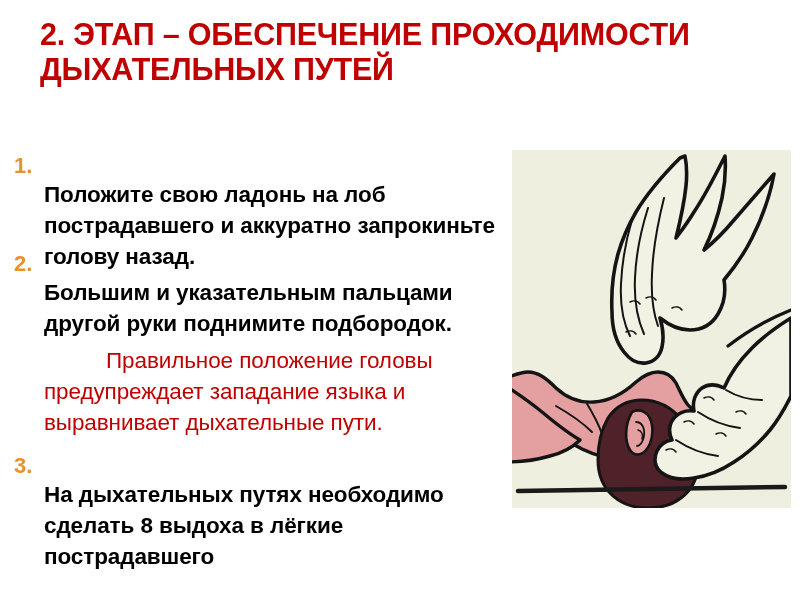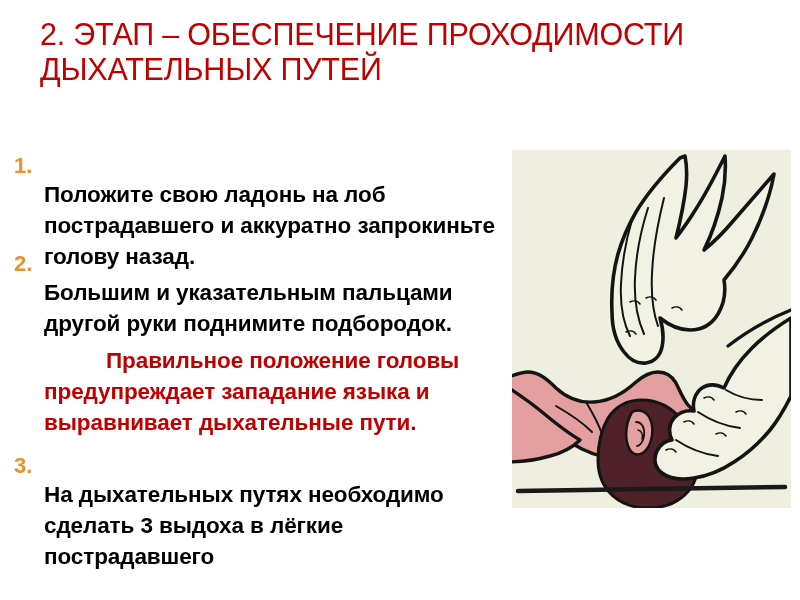--- a/index.html
+++ b/index.html
@@ -24,21 +24,21 @@
   }
 
   
   #slide-title {
     position: absolute;
     left: 40px;
     top: 17px;
     width: 730px;
     color: #C00000;
     font-size: 30.5px;
-    font-weight: normal;
+    font-weight: bold;
     line-height: 35px;
     letter-spacing: -0.2px;
     text-transform: uppercase;
     white-space: pre-wrap;
   }
 
   
   #body-column {
     position: absolute;
     left: 0px;
@@ -78,21 +78,21 @@
   #item-2 { top: 102px; }
   #item-3 { top: 304px; }
 
   #emphasis-paragraph {
     position: absolute;
     left: 44px;
     top: 199px;
     width: 468px;
     color: #C00000;
     font-size: 22.5px;
-    font-weight: bold;
+    font-weight: normal;
     line-height: 31px;
     text-indent: 62px;
     white-space: pre-wrap;
     letter-spacing: -0.1px;
   }
 
   
   #illustration-panel {
     position: absolute;
     left: 512px;
@@ -124,21 +124,21 @@
 
     <div class="list-item" id="item-2">
       <span class="item-number">2.</span>
       <span class="item-text">Большим и указательным пальцами другой руки поднимите подбородок.</span>
     </div>
 
     <div id="emphasis-paragraph">Правильное положение головы предупреждает западание языка и выравнивает дыхательные пути.</div>
 
     <div class="list-item" id="item-3">
       <span class="item-number">3.</span>
-      <span class="item-text">На дыхательных путях необходимо сделать 3 выдоха в лёгкие пострадавшего</span>
+      <span class="item-text">На дыхательных путях необходимо сделать 8 выдоха в лёгкие пострадавшего</span>
     </div>
 
   </div>
 
   <div id="illustration-panel">
     <svg id="illustration-svg" viewBox="0 0 279 358" xmlns="http://www.w3.org/2000/svg">
 
       <rect x="0" y="0" width="279" height="358" fill="#EFEFE0"></rect>
 
       <g>

